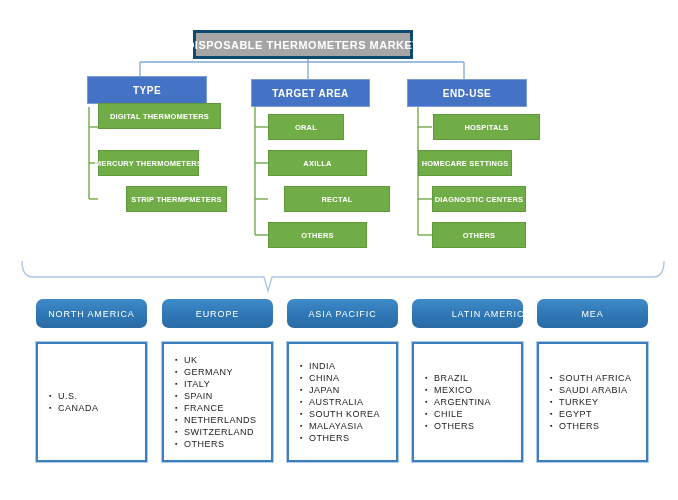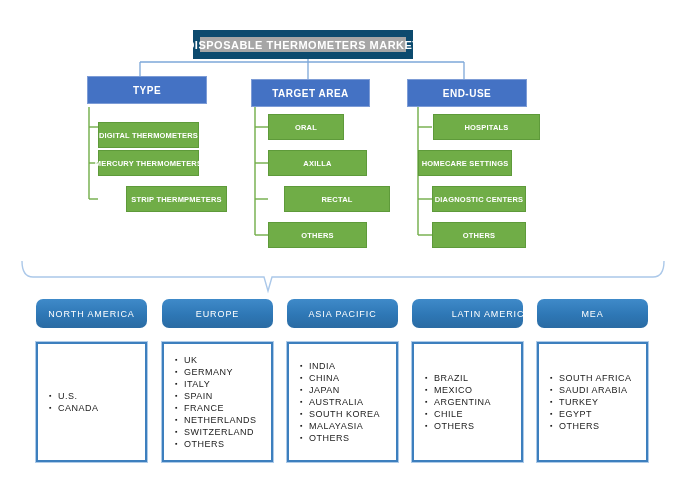--- a/index.html
+++ b/index.html
@@ -5,21 +5,21 @@
   html,body{margin:0;padding:0;}
   body{
     width:678px;height:500px;background:#ffffff;overflow:hidden;position:relative;
     font-family:"Liberation Sans", sans-serif;
   }
   .canvas{position:absolute;left:0;top:0;width:678px;height:500px;}
   svg.connectors{position:absolute;left:0;top:0;width:678px;height:500px;pointer-events:none;}
 
   .title-box{
     position:absolute;left:193px;top:30px;width:220px;height:29px;
-    background:#A6A6A6;border:7px solid #0c4a6e;box-sizing:border-box;
+    background:#A6A6A6;border:3px solid #0c4a6e;box-sizing:border-box;
     color:#ffffff;font-weight:bold;font-size:11px;letter-spacing:.5px;
     display:flex;align-items:center;justify-content:center;white-space:nowrap;
   }
 
   .seg-header{
     position:absolute;height:28px;box-sizing:border-box;
     background:#4472C4;border:1px solid #7d9cd6;
     color:#fff;font-weight:bold;font-size:10px;letter-spacing:.5px;
     display:flex;align-items:center;justify-content:center;white-space:nowrap;
   }
@@ -88,21 +88,21 @@
       <path d="M418,235 H432"></path>
     </g>
 
     <path d="M22,261 C22,270 24,277 33,277 L264,277 L268,291 L272,277 L653,277 C662,277 664,270 664,261" stroke="#abc8e9" stroke-width="1.4" fill="none"></path>
   </svg>
 
   <div class="title-box">DISPOSABLE THERMOMETERS MARKET</div>
 
   <div id="segments">
       <div class="seg-header" style="left: 87px; top: 76px; width: 120px;">TYPE</div>
-      <div class="seg-item" style="left: 98px; top: 122px; width: 101px;">DIGITAL THERMOMETERS</div>
+      <div class="seg-item" style="left: 98px; top: 103px; width: 123px;">DIGITAL THERMOMETERS</div>
       <div class="seg-item" style="left: 98px; top: 150px; width: 101px;">MERCURY THERMOMETERS</div>
       <div class="seg-item" style="left: 98px; top: 186px; width: 101px; margin-left: 28px;">STRIP THERMPMETERS</div>
       <div class="seg-header" style="left: 251px; top: 79px; width: 119px;">TARGET AREA</div>
       <div class="seg-item" style="left: 268px; top: 114px; width: 76px;">ORAL</div>
       <div class="seg-item" style="left: 268px; top: 150px; width: 99px;">AXILLA</div>
       <div class="seg-item" style="left: 284px; top: 186px; width: 106px;">RECTAL</div>
       <div class="seg-item" style="left: 268px; top: 222px; width: 99px;">OTHERS</div>
       <div class="seg-header" style="left: 407px; top: 79px; width: 120px;">END-USE</div>
       <div class="seg-item" style="left: 433px; top: 114px; width: 107px; text-align: center;">HOSPITALS</div>
       <div class="seg-item" style="left: 418px; top: 150px; width: 94px;">HOMECARE SETTINGS</div>

